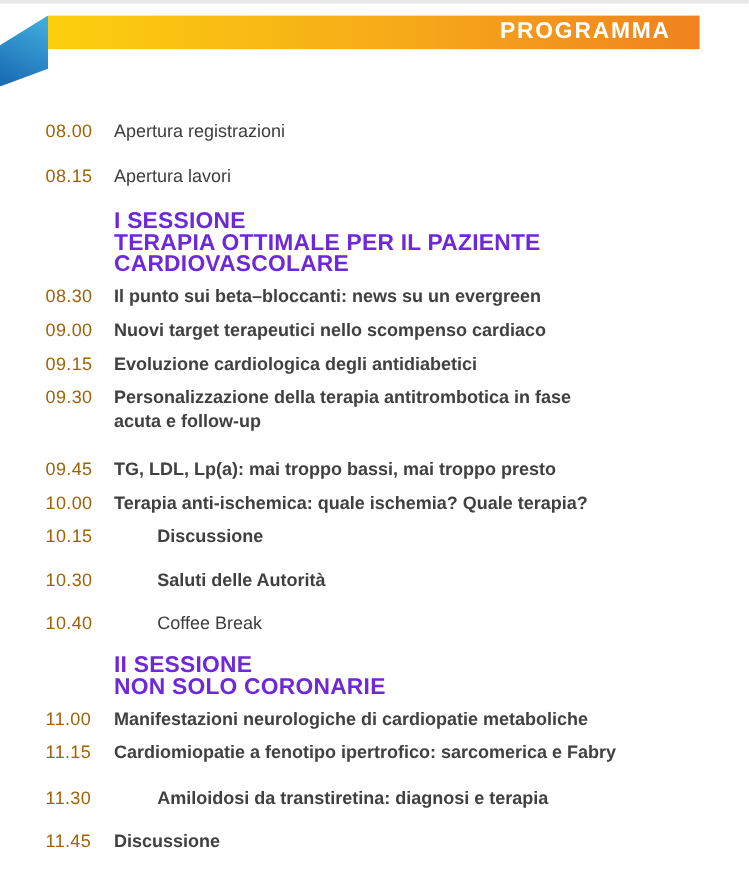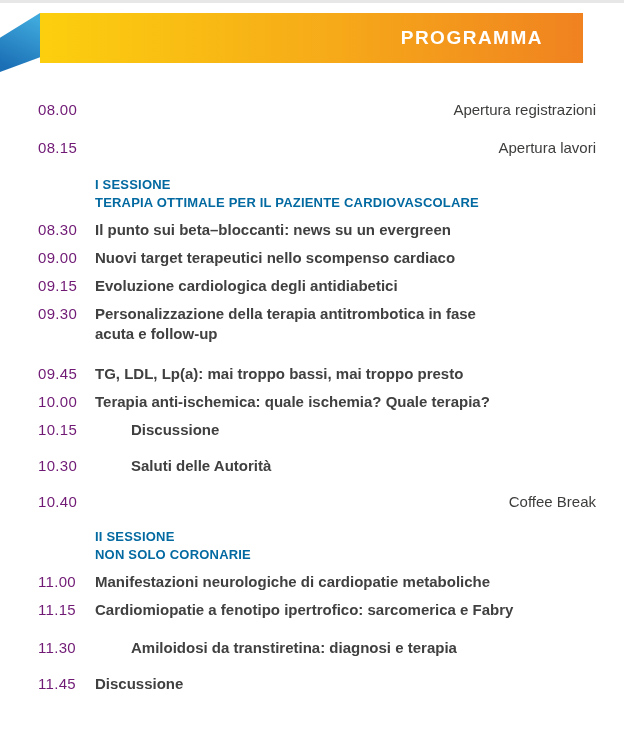--- a/index.html
+++ b/index.html
@@ -30,26 +30,26 @@
     width: 40px;
     height: 59px;
     background: linear-gradient(205deg, #3fa9dc 10%, #1b6fb5 90%);
     clip-path: polygon(100% 0, 100% 75%, 0 100%, 0 42%);
   }
   .banner {
     position: absolute;
     left: 40px;
     top: 13px;
     width: 543px;
-    height: 50px;
+    height: 28px;
     background: linear-gradient(90deg, #fccf0e 0%, #f6a919 55%, #f08220 100%);
     display: flex;
     align-items: center;
     justify-content: flex-end;
-    padding-right: 40px;
+    padding-right: 24px;
     box-sizing: border-box;
   }
   .banner-title {
     color: #ffffff;
     font-size: 19px;
     font-weight: bold;
     letter-spacing: 1.5px;
   }
   .schedule {
     position: absolute;
@@ -60,44 +60,43 @@
     box-sizing: border-box;
   }
   .row {
     display: flex;
     align-items: flex-start;
     line-height: 20px;
     font-size: 15px;
   }
   .row .time {
     flex: 0 0 57px;
-    color: #701a75;
+    color: #a16207;
     letter-spacing: 0.3px;
   }
   .row .title {
     flex: 1;
     white-space: pre-line;
   }
   .row.talk .title {
     color: #404040;
     font-weight: bold;
   }
   .row.plain .title {
     color: #3d3d3c;
     font-weight: normal;
-    text-align: right;
   }
   .row.session {
     padding-left: 57px;
     line-height: 18px;
   }
   .row.session .title {
-    color: #0369a1;
+    color: #6d28d9;
     font-weight: bold;
-    font-size: 13px;
+    font-size: 19px;
     letter-spacing: 0.2px;
   }
   
   .after-normal { margin-bottom: 8px; }
   .after-medium { margin-bottom: 20px; }
   .after-large  { margin-bottom: 16px; gap: 36px; }
   .after-xlarge { margin-bottom: 18px; }
 </style>
 </head>
 <body>

